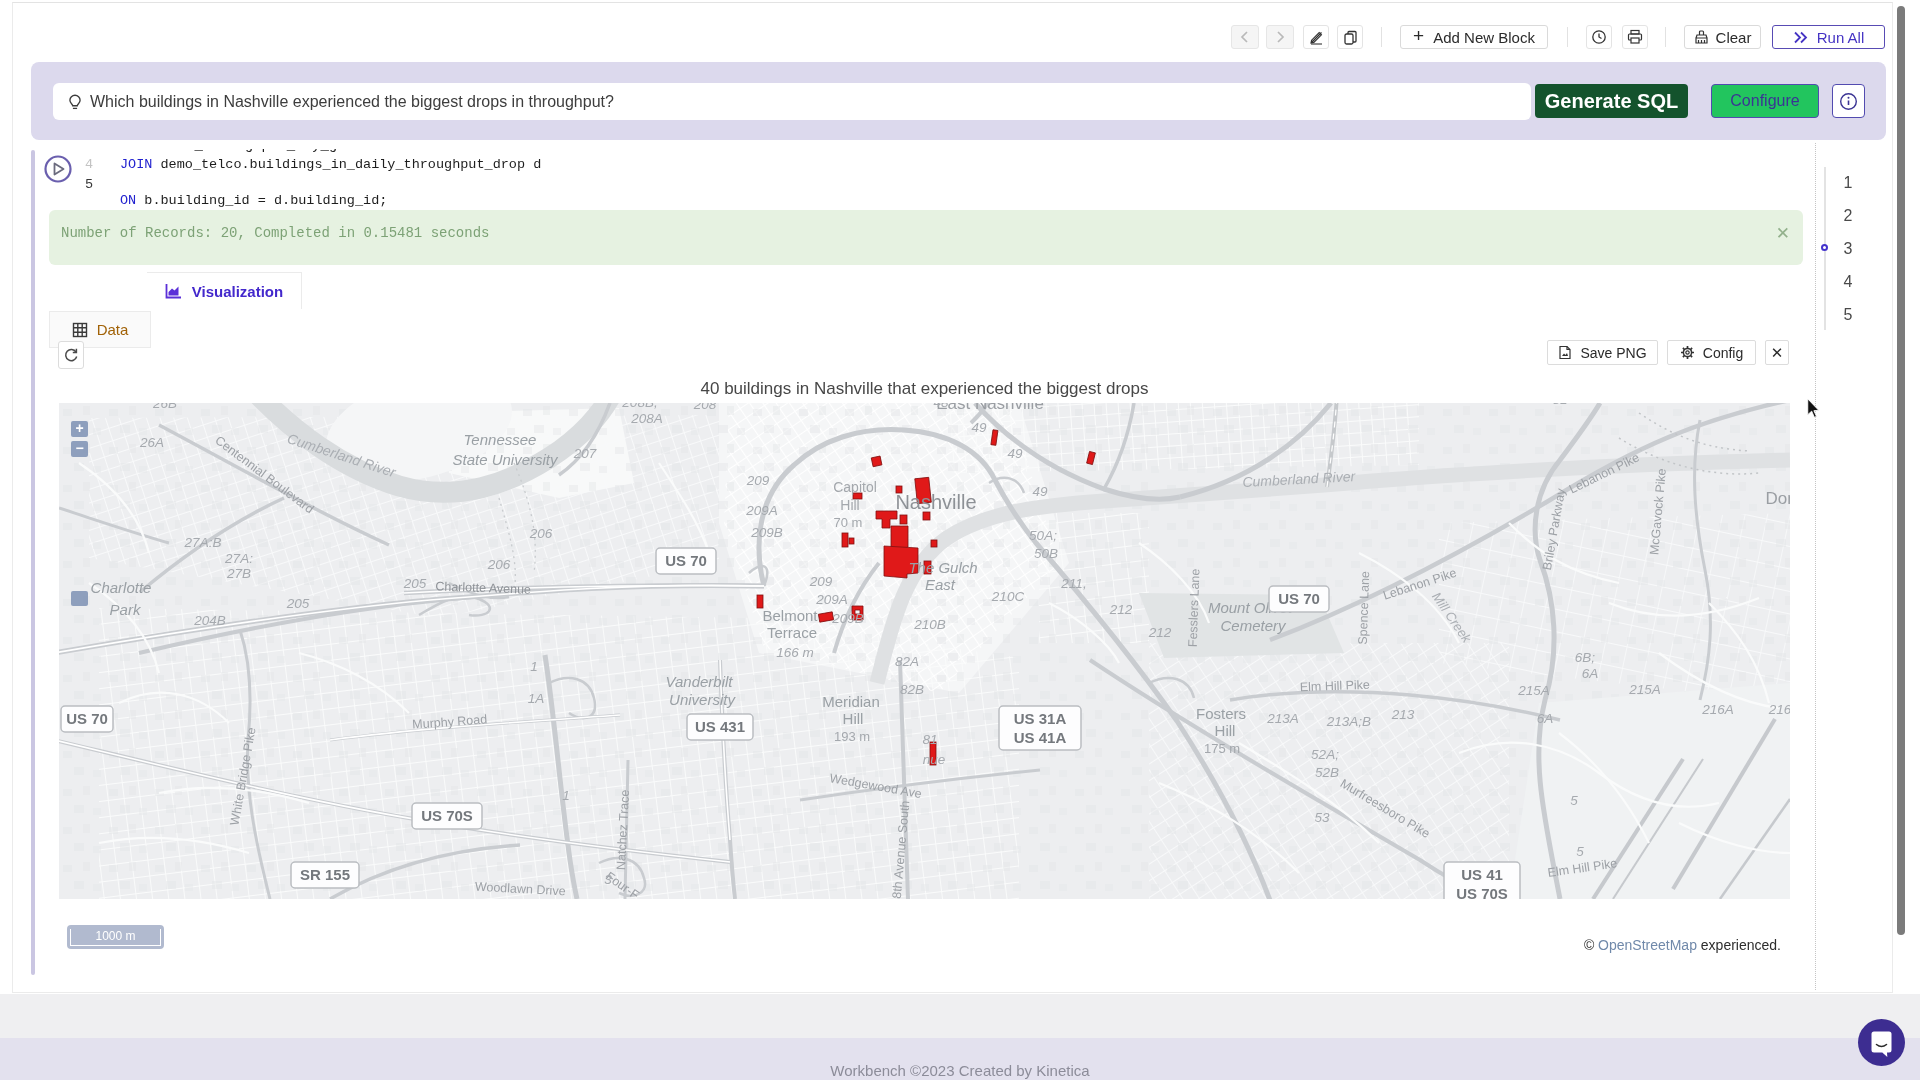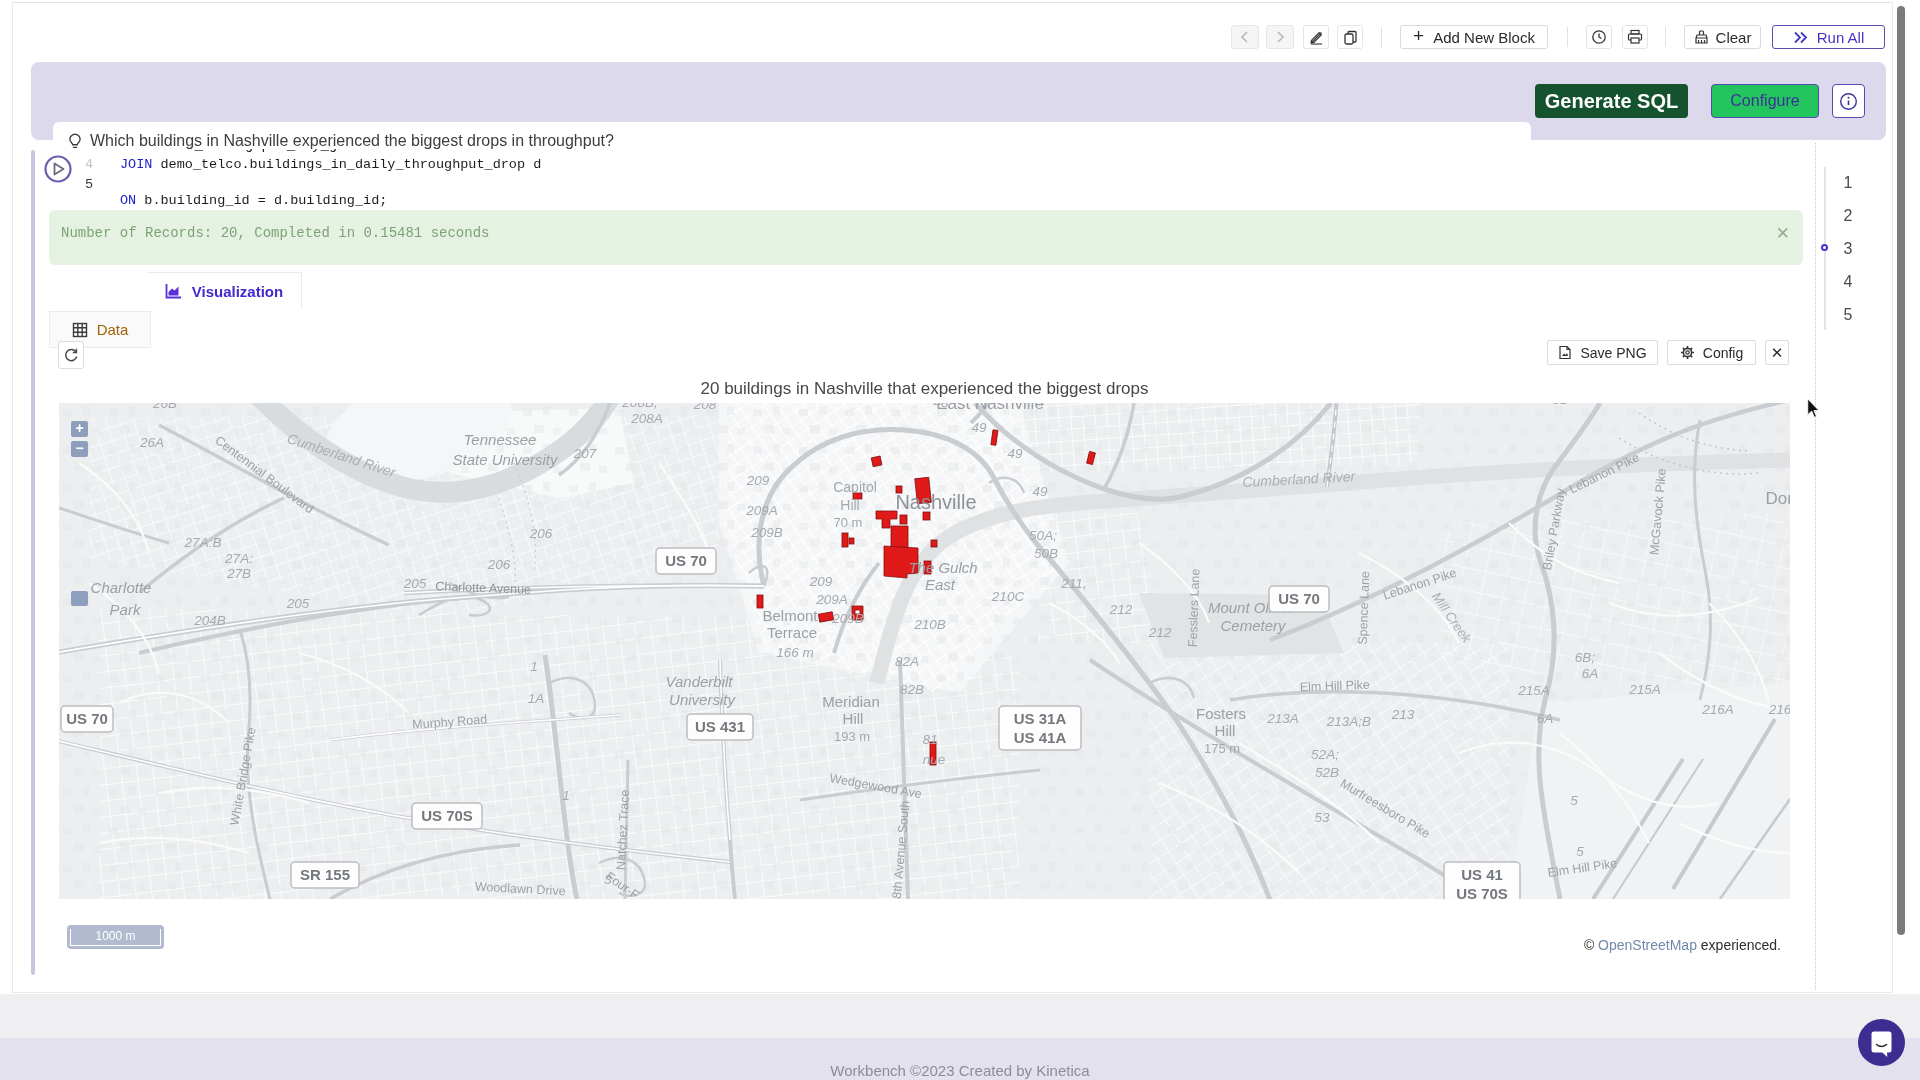--- a/index.html
+++ b/index.html
@@ -12,21 +12,21 @@
 
 .tbtn { position:absolute; top:25px; height:24px; background:#fff;
   border:1px solid #e4e4e4; border-radius:3px; display:flex; align-items:center;
   justify-content:center; color:#2b2b2b; font-size:15px; }
 .tdiv { position:absolute; top:27px; width:1px; height:20px; background:#e2e2e2; }
 
 #qbox { position:absolute; left:31px; top:62px; width:1855px; height:78px;
   background:#dcd9ed; border-radius:8px; }
 #qinput { position:absolute; left:53px; top:83px; width:1478px; height:37px;
   background:#fff; border-radius:6px; display:flex; align-items:center;
-  font-size:16px; color:#3d3d3d;margin-top:39px; }
+  font-size:16px; color:#3d3d3d; }
 #gensql { position:absolute; left:1535px; top:84px; width:153px; height:34px;
   background:#14532d; border-radius:4px; color:#fff; font-size:20px; font-weight:bold;
   display:flex; align-items:center; justify-content:center; }
 #configure { position:absolute; left:1711px; top:84px; width:108px; height:34px;
   background:#22c55e; border:1px solid #524bb0; border-radius:4px; color:#3b3494;
   font-size:16px; display:flex; align-items:center; justify-content:center; }
 #infobtn { position:absolute; left:1832px; top:84px; width:33px; height:34px;
   background:#fff; border:1px solid #524bb0; border-radius:4px;
   display:flex; align-items:center; justify-content:center; }
 
@@ -199,21 +199,21 @@
  <svg width="15" height="15" viewBox="0 0 15 15" style="margin-right:8px;">
         <g stroke="#333" fill="none">
           <circle cx="7.5" cy="7.5" r="4.1" stroke-width="1.5"></circle>
           <circle cx="7.5" cy="7.5" r="1.7" stroke-width="1.2"></circle>
           <g stroke-width="1.7">
             <path d="M7.5 1 V3 M7.5 12 V14 M1 7.5 H3 M12 7.5 H14 M2.9 2.9 L4.3 4.3 M10.7 10.7 L12.1 12.1 M12.1 2.9 L10.7 4.3 M4.3 10.7 L2.9 12.1"></path>
           </g>
         </g>
       </svg>Config</div>
 <div class="vbtn" style="left:1765px;width:24px;font-size:15px;">✕</div>
-<div id="viztitle">20 buildings in Nashville that experienced the biggest drops</div>
+<div id="viztitle">40 buildings in Nashville that experienced the biggest drops</div>
 
 <div id="map">
 <svg width="1731" height="496" viewBox="0 0 1731 496" id="mapsvg">
         <rect x="0" y="0" width="1731" height="496" fill="#edeef0"></rect>
         <defs>
 <pattern id="g1" width="13" height="13" patternUnits="userSpaceOnUse" patternTransform="rotate(-18)">
  <path d="M0 0 H13 M0 0 V13" stroke="#f8f9fa" stroke-width="2"></path>
           </pattern>
 <pattern id="g2" width="11" height="11" patternUnits="userSpaceOnUse" patternTransform="rotate(-34)">
  <path d="M0 0 H11 M0 0 V11" stroke="#ffffff" stroke-width="2.2"></path>

